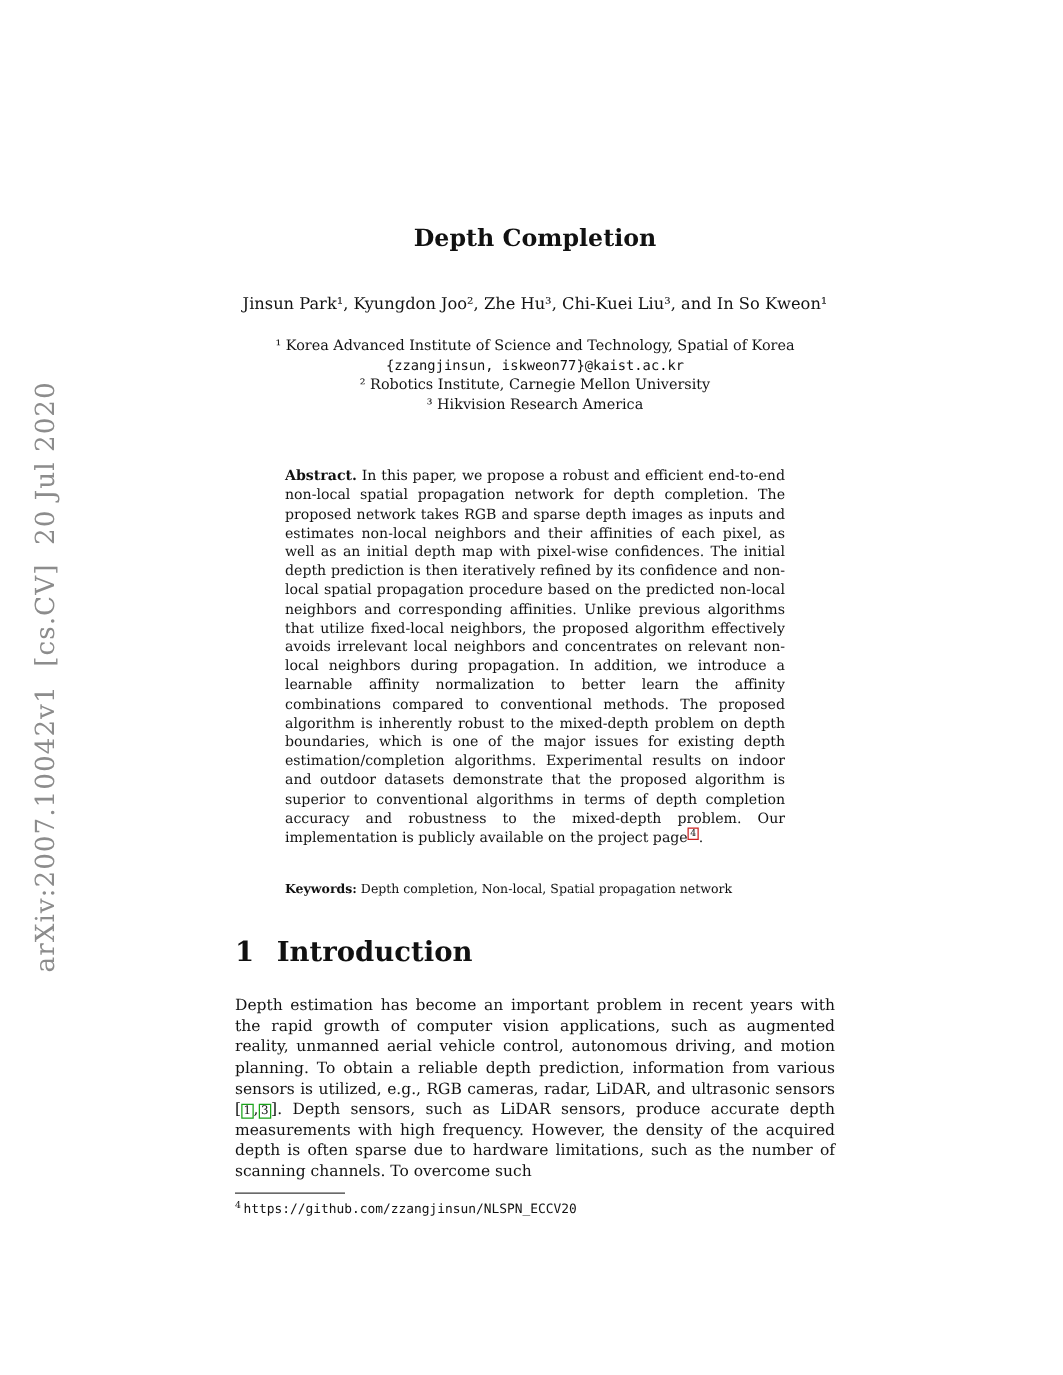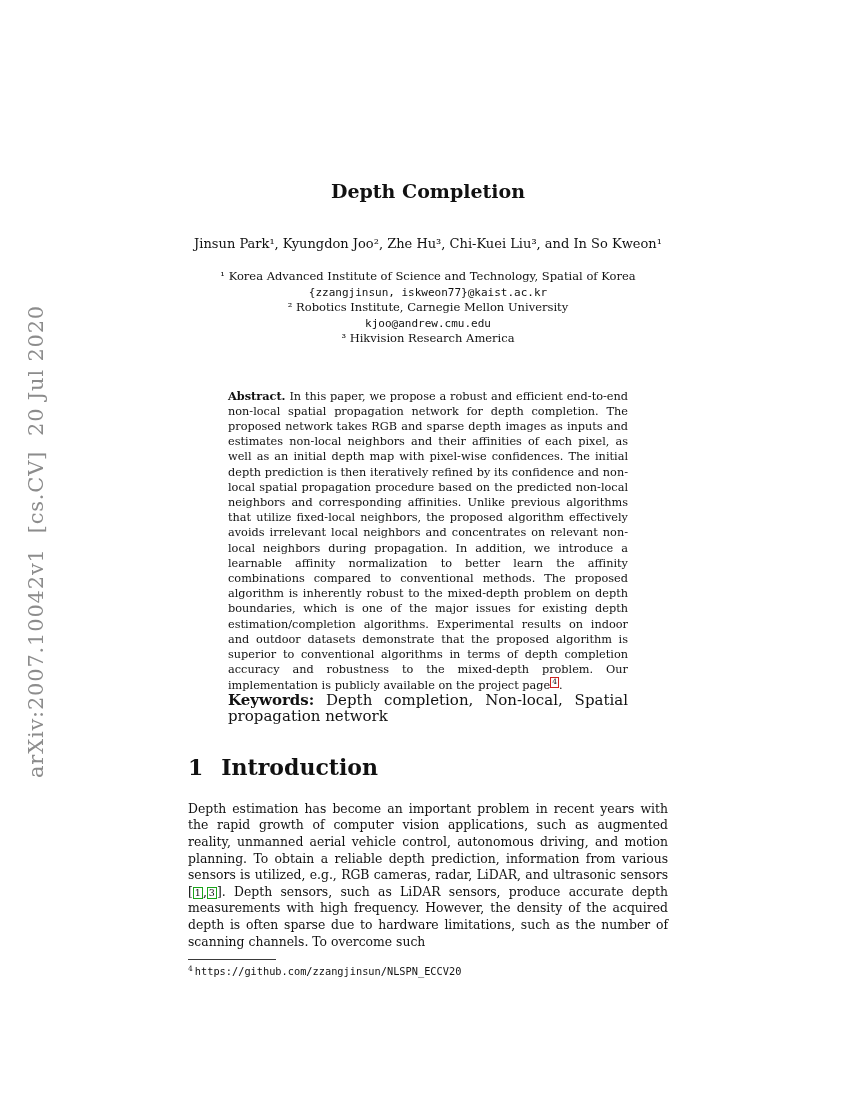--- a/index.html
+++ b/index.html
@@ -40,23 +40,23 @@
   .abstract {
     margin: 42px auto 0;
     width: 400px;
     font-size: 11.3px;
     line-height: 15.2px;
     text-align: justify;
     color: #111;
   }
   .label { font-weight: bold; }
   .keywords {
-    margin: 0 auto 0;
+    margin: 26px auto 0;
     width: 400px;
-    font-size: 15px;
+    font-size: 10px;
     line-height: 15.2px;
     text-align: justify;
     color: #111;
   }
   .section-heading {
     margin: 30px 0 0 0;
     font-size: 22px;
     font-weight: bold;
     color: #111;
   }
@@ -105,21 +105,20 @@
       <br>
       <span>Depth Completion</span>
     </h1>
 
     <div class="authors">Jinsun Park¹, Kyungdon Joo², Zhe Hu³, Chi-Kuei Liu³, and In So Kweon¹</div>
 
     <div class="affiliations">
       <div>¹ Korea Advanced Institute of Science and Technology, Spatial of Korea</div>
       <div class="mono affil-email">{zzangjinsun, iskweon77}@kaist.ac.kr</div>
       <div>² Robotics Institute, Carnegie Mellon University</div>
-      <div class="mono affil-email">kjoo@andrew.cmu.edu</div>
       <div>³ Hikvision Research America</div>
     </div>
 
     <div class="abstract">
       <span class="label">Abstract.</span><span> In this paper, we propose a robust and efficient end-to-end non-local spatial propagation network for depth completion. The proposed network takes RGB and sparse depth images as inputs and estimates non-local neighbors and their affinities of each pixel, as well as an initial depth map with pixel-wise confidences. The initial depth prediction is then iteratively refined by its confidence and non-local spatial propagation procedure based on the predicted non-local neighbors and corresponding affinities. Unlike previous algorithms that utilize fixed-local neighbors, the proposed algorithm effectively avoids irrelevant local neighbors and concentrates on relevant non-local neighbors during propagation. In addition, we introduce a learnable affinity normalization to better learn the affinity combinations compared to conventional methods. The proposed algorithm is inherently robust to the mixed-depth problem on depth boundaries, which is one of the major issues for existing depth estimation/completion algorithms. Experimental results on indoor and outdoor datasets demonstrate that the proposed algorithm is superior to conventional algorithms in terms of depth completion accuracy and robustness to the mixed-depth problem. Our implementation is publicly available on the project page</span><span class="footmark-box">4</span><span>.</span>
     </div>
 
     <div class="keywords">
       <span class="label">Keywords:</span><span> Depth completion, Non-local, Spatial propagation network</span>
     </div>

